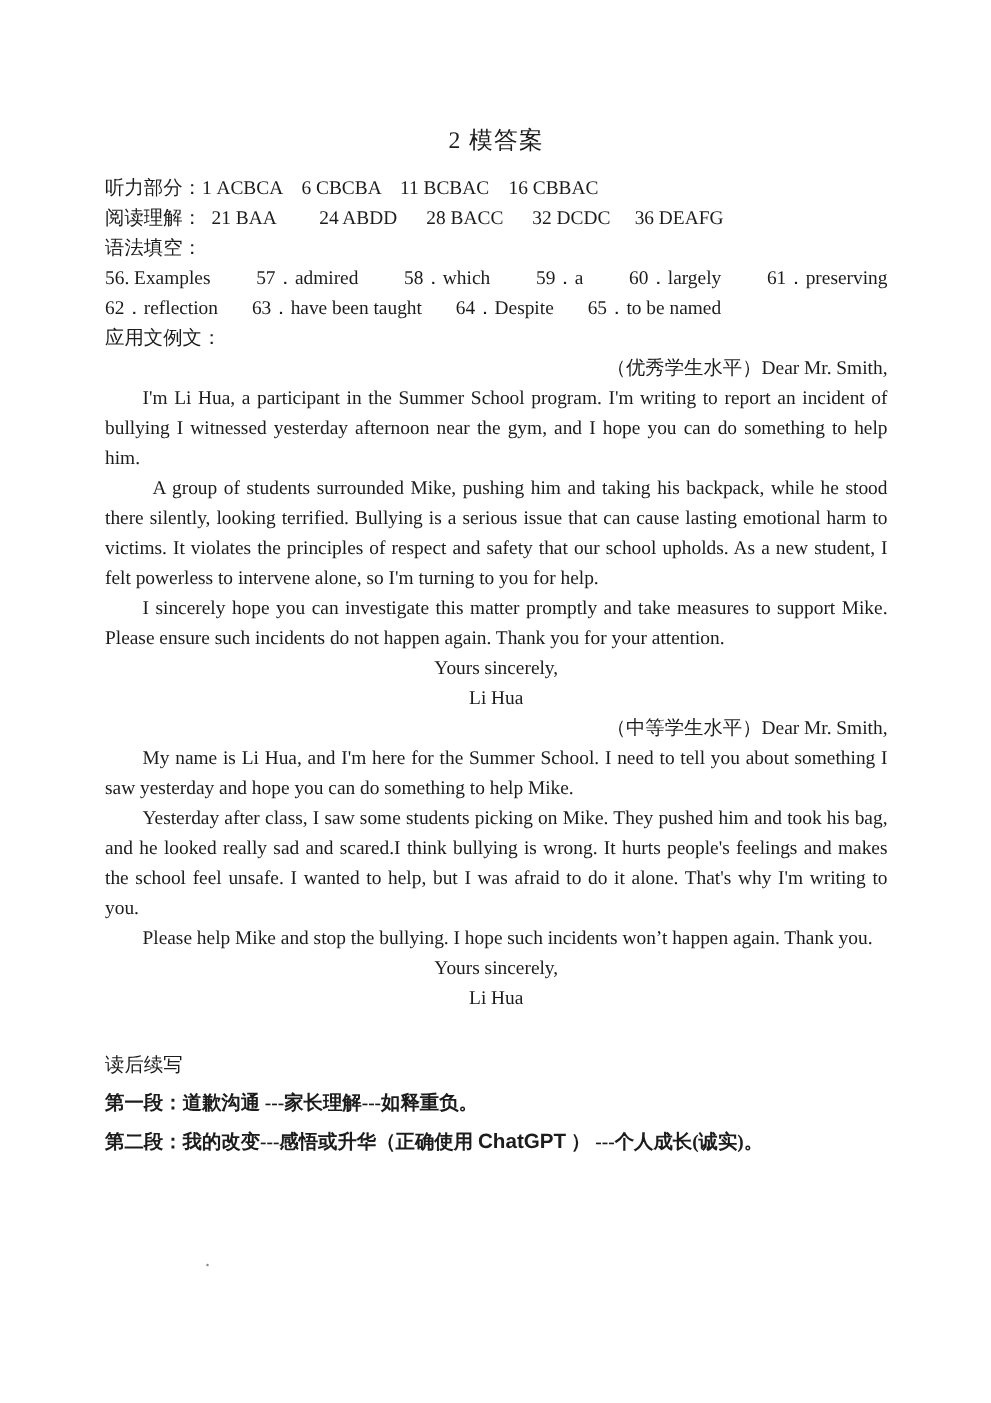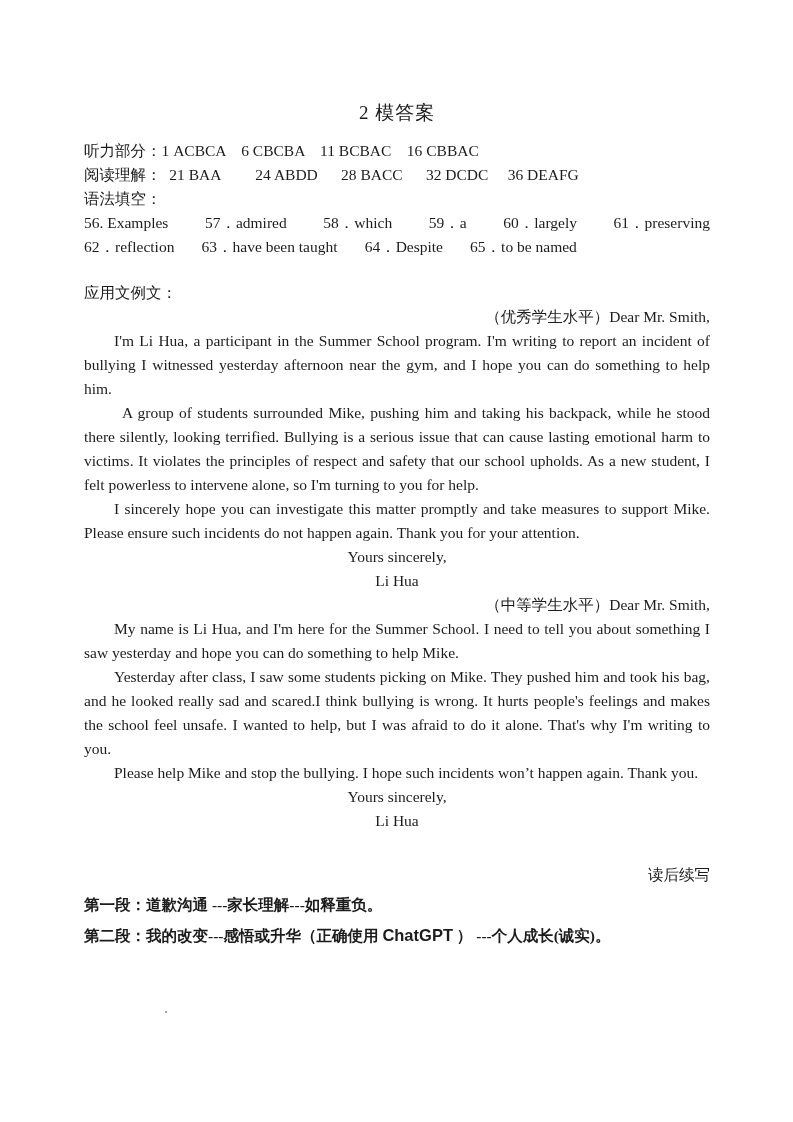--- a/index.html
+++ b/index.html
@@ -24,29 +24,29 @@
     line-height: 31px;
     margin-bottom: 11px;
     letter-spacing: 1px;
   }
   .ans-line { white-space: pre-wrap; }
   .grammar-line1 {
     display: flex;
     justify-content: space-between;
     white-space: pre;
   }
-  .section-label { margin-top: 22px; }
+  .section-label { }
   .salutation { text-align: right; }
   .para {
     text-align: justify;
     text-indent: 30px;
   }
   .para.indent-lg { text-indent: 38px; }
   .right-line { text-align: center; }
-  .cont-heading { margin-top: 30px; text-align: right; }
+  .cont-heading { margin-top: 30px; }
   .cont-para { margin-top: 6px; white-space: pre-wrap; font-weight: bold; }
   .chatgpt {
     font-family: "Liberation Sans", "DejaVu Sans", sans-serif;
     font-size: 16.5px;
   }
   .stray-mark {
     position: absolute;
     left: 165px; top: 1011px;
     width: 2px; height: 2px;
     background: #8a8a8a;

